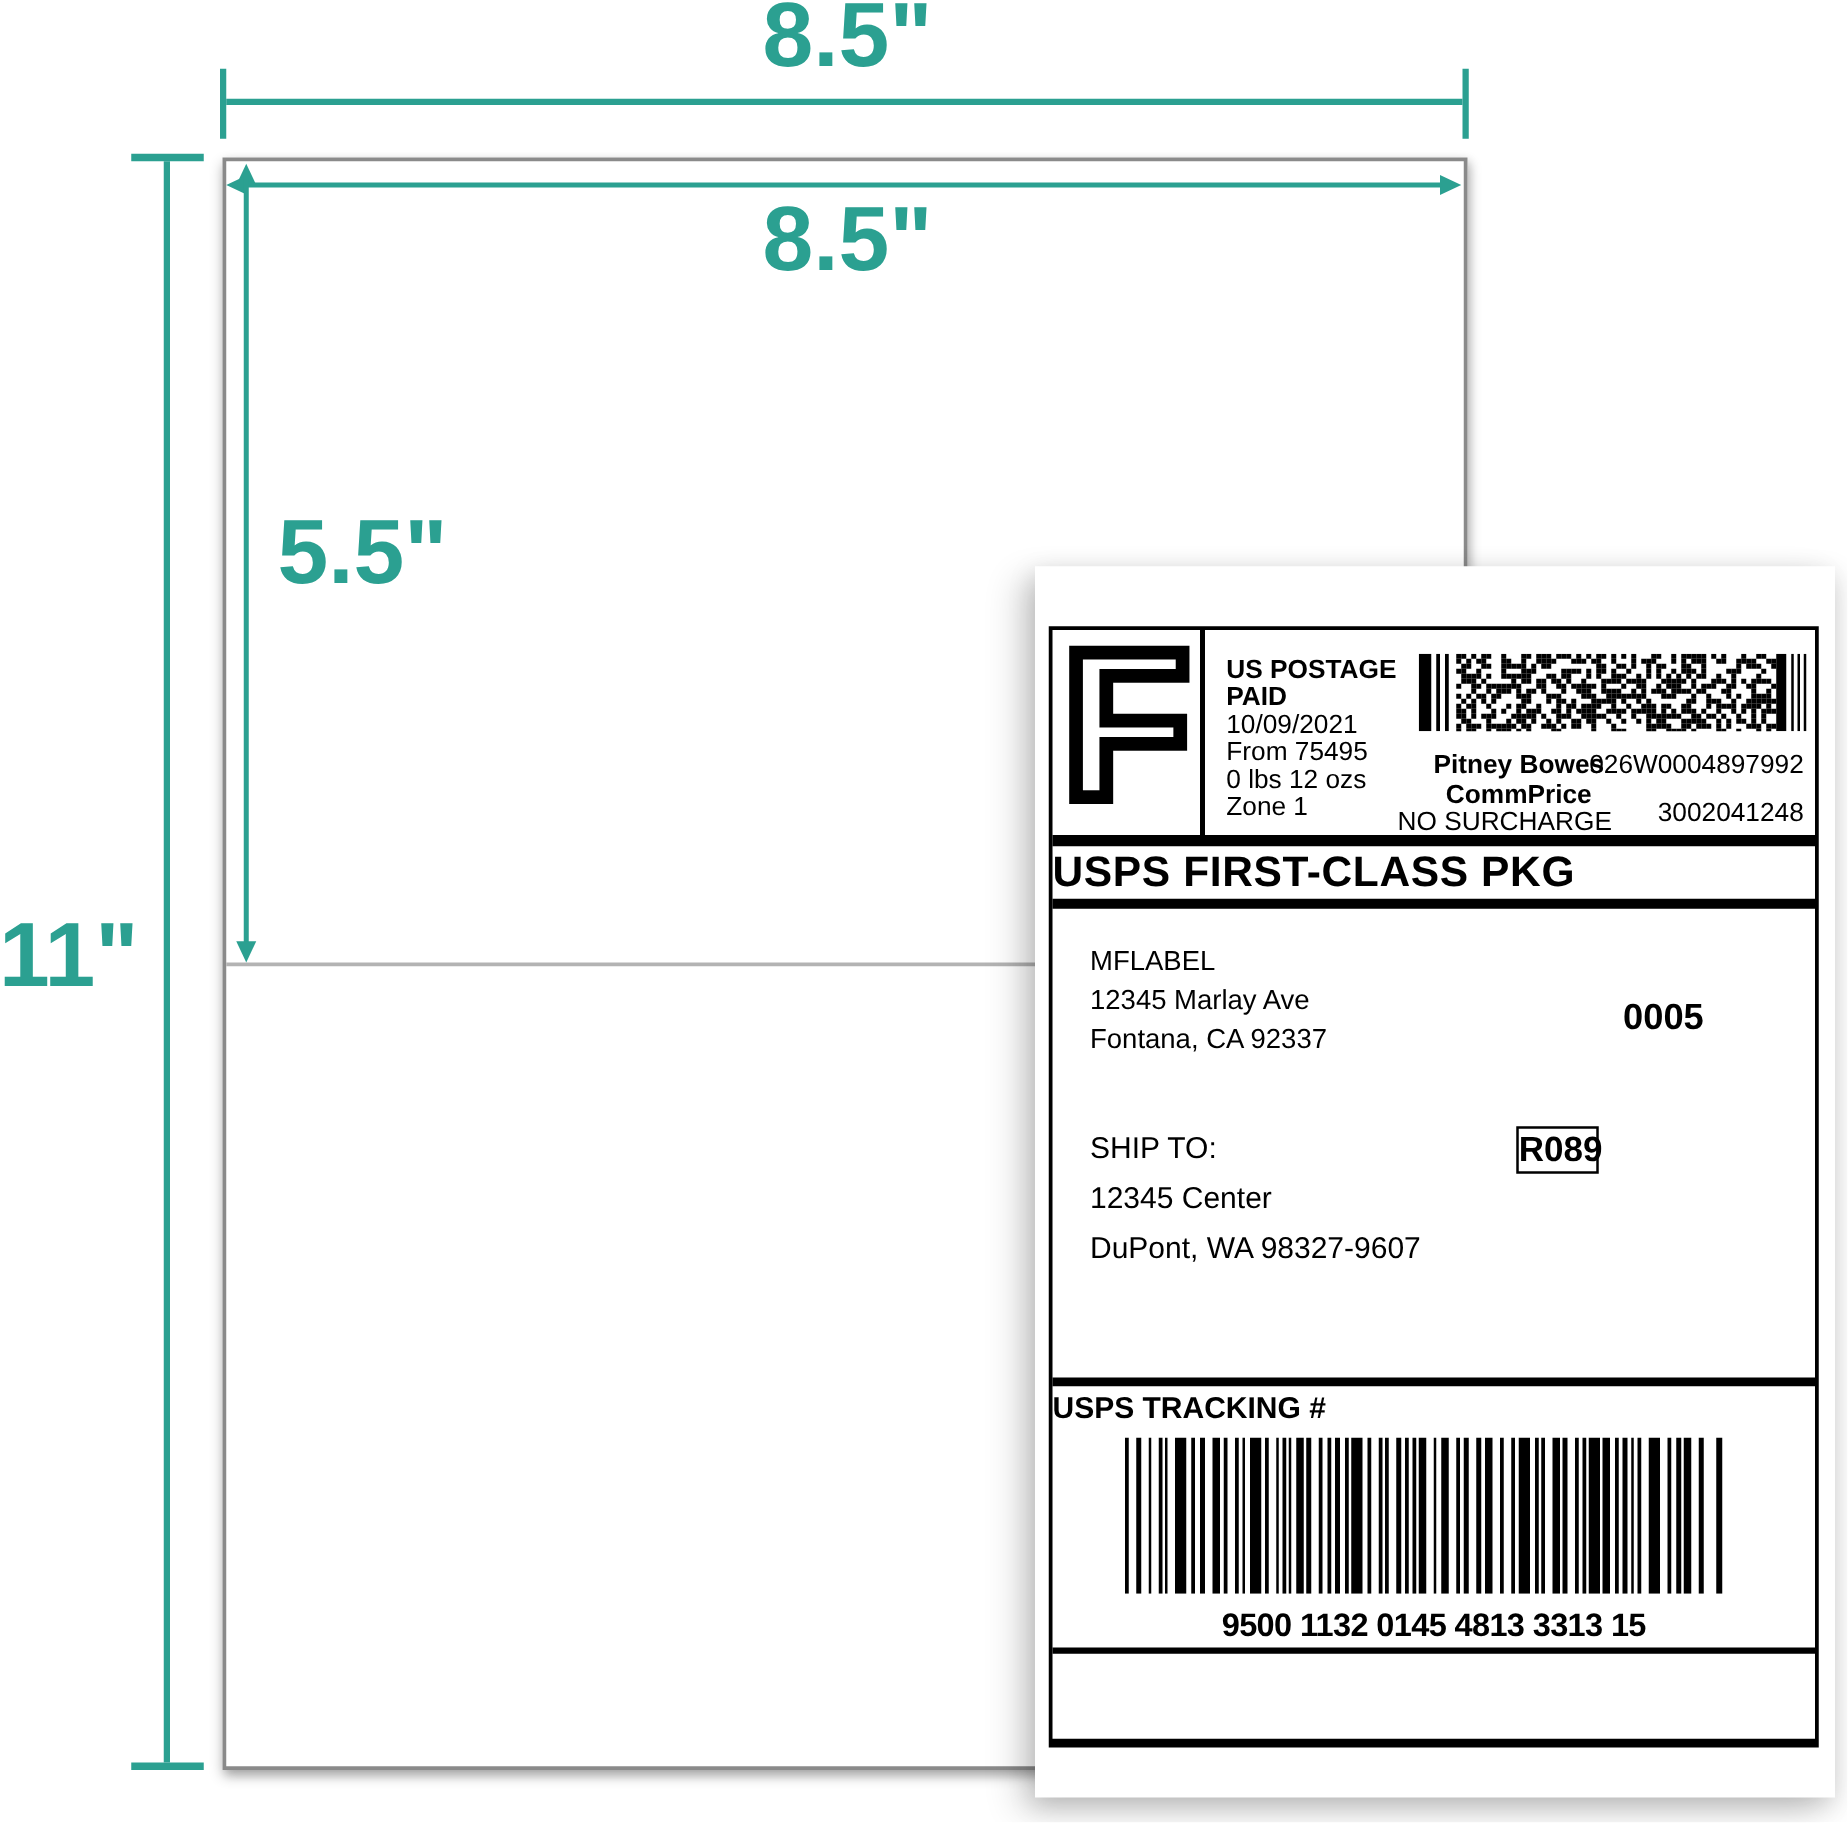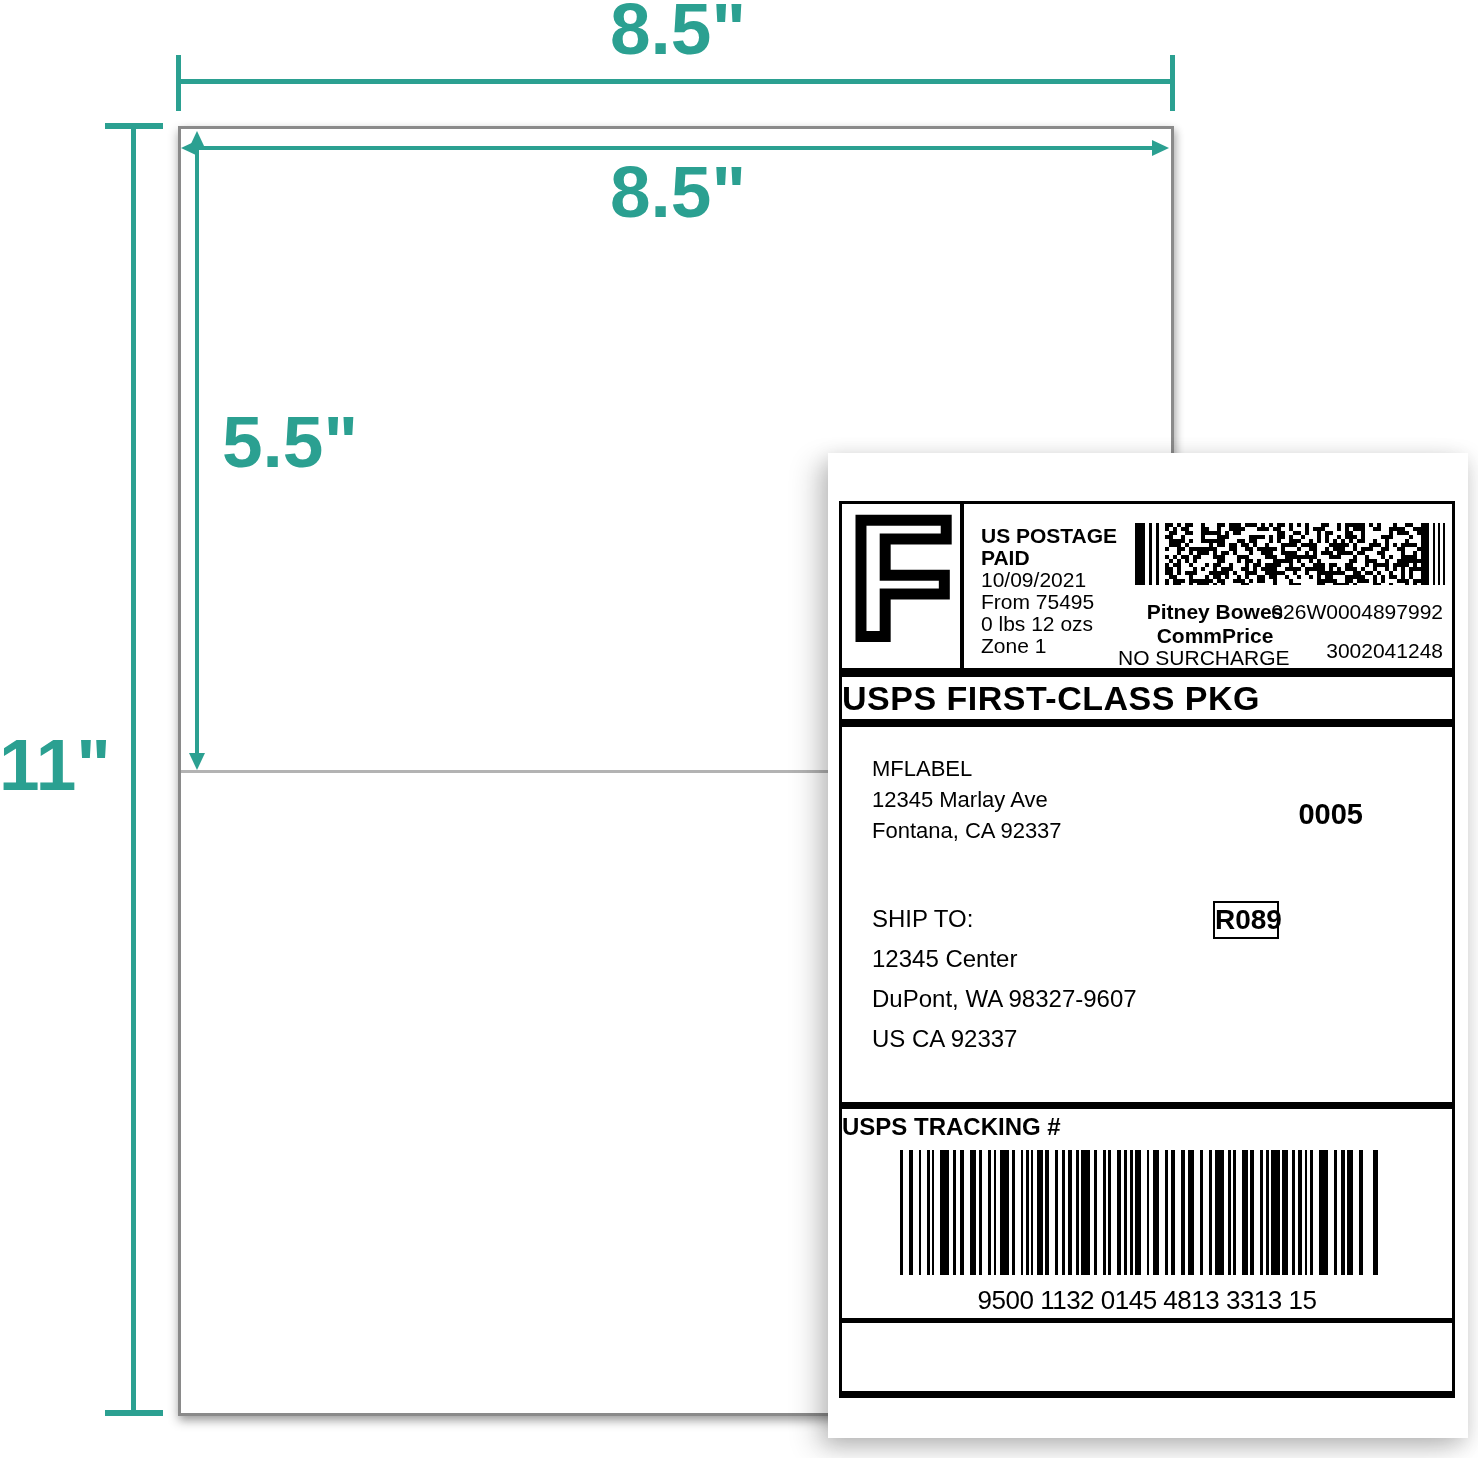--- a/index.html
+++ b/index.html
@@ -95,21 +95,21 @@
   .shipto { position:absolute; left:30px; top:172px; font-size:24px; line-height:40px; }
   .route  {
     position:absolute; left:371px; top:174px; width:66px; height:38px;
     border:2px solid #000; font-size:28px; font-weight:bold; line-height:34px; text-align:center;
   }
 
   
   .row-tracking { top:605px; height:214px; border-bottom:5px solid #000; }
   .trk-head { position:absolute; left:0; right:0; top:4px; text-align:left; font-weight:bold; font-size:24px; }
   .trk-barcode { position:absolute; left:58px; top:41px; width:478px; height:125px; }
-  .trk-num { position:absolute; left:0; right:0; top:176px; text-align:center; font-weight:normal; font-size:26px; letter-spacing:-.5px; }
+  .trk-num { position:absolute; left:0; right:0; top:176px; text-align:center; font-weight:bold; font-size:26px; letter-spacing:-.5px; }
 
   
   .row-empty { top:819px; bottom:0; }
 </style>
 </head>
 <body>
 
 <div class="page">
 
   <div class="dim-label lbl-top">8.5"</div>
@@ -701,21 +701,20 @@
         <div class="sender">
           <div>MFLABEL</div>
           <div>12345 Marlay Ave</div>
           <div>Fontana, CA 92337</div>
         </div>
         <div class="batch">0005</div>
         <div class="shipto">
           <div>SHIP TO:</div>
           <div>12345 Center</div>
           <div>DuPont, WA 98327-9607</div>
-          <div>US CA 92337</div>
         </div>
         <div class="route">R089</div>
       </div>
 
       <div class="row row-tracking">
         <div class="trk-head">USPS TRACKING #</div>
         <div class="trk-barcode"><svg width="478" height="125" xmlns="http://www.w3.org/2000/svg" fill="#000">
               <rect x="0" y="0" width="3" height="125"></rect>
               <rect x="9" y="0" width="4" height="125"></rect>
               <rect x="19" y="0" width="2" height="125"></rect>

